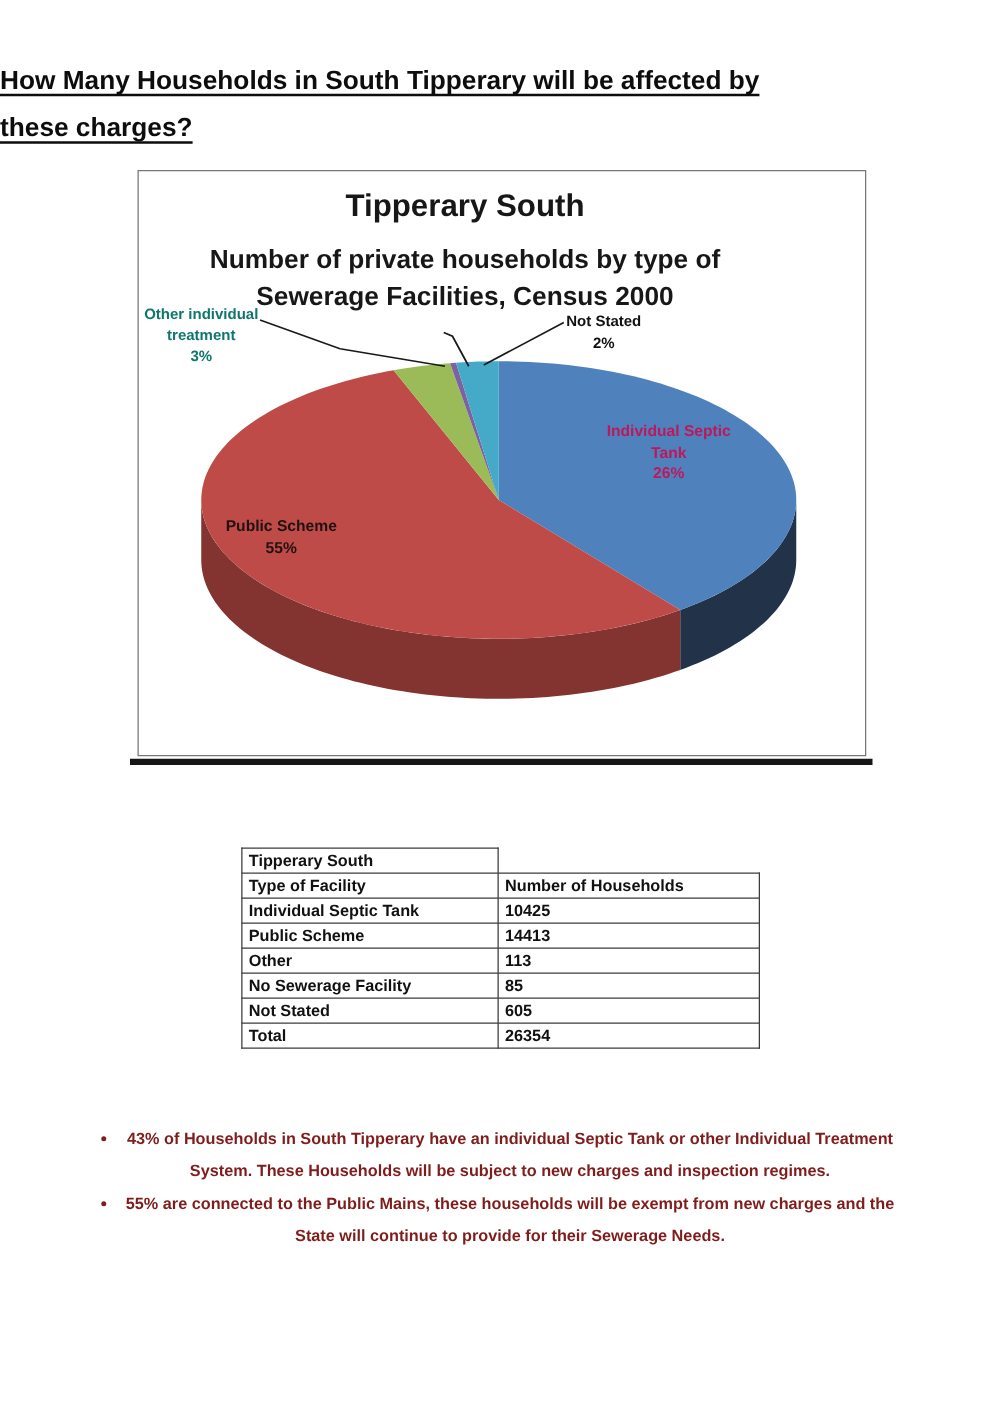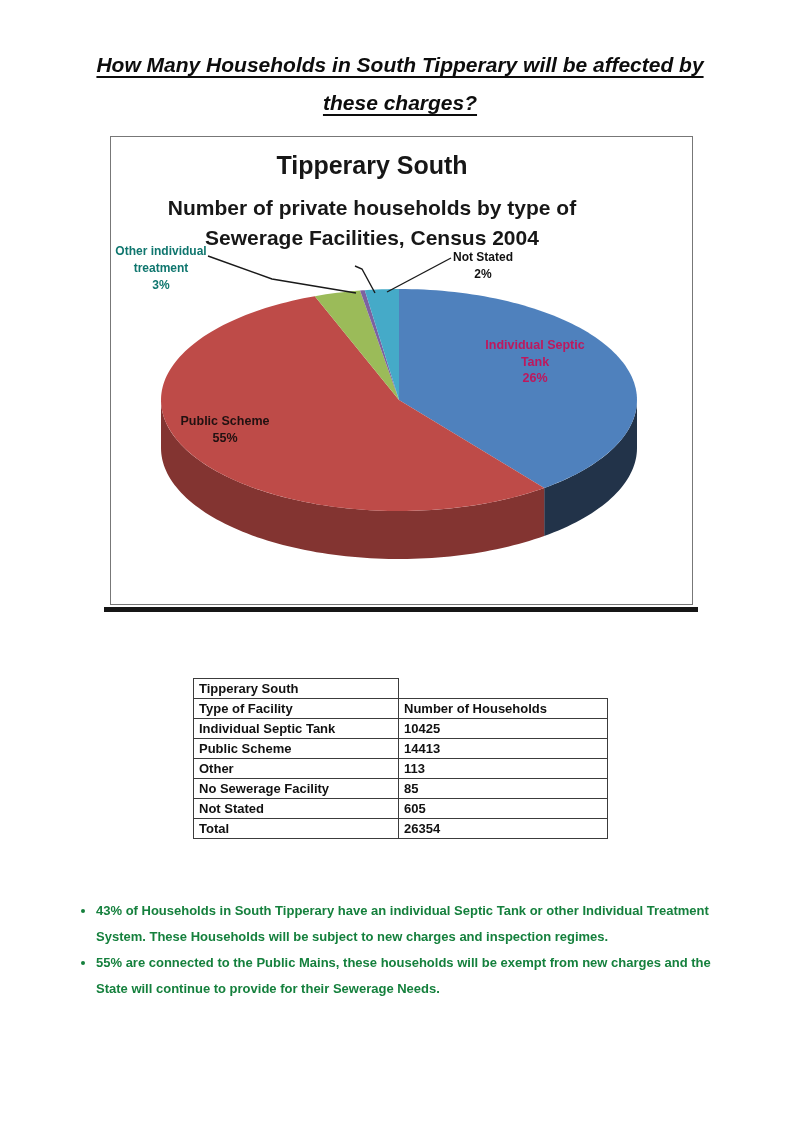--- a/index.html
+++ b/index.html
@@ -2,22 +2,22 @@
 <html><head>
 <meta charset="utf-8">
 <style>
   html,body{margin:0;padding:0;background:#ffffff;}
   .page{
     position:relative;width:800px;height:1132px;background:#ffffff;
     font-family:"Liberation Sans",sans-serif;font-weight:bold;color:#151515;
     overflow:hidden;
   }
   
-  .page-title{position:absolute;top:46px;left:0;width:800px;text-align:center;
-    font-size:21px;line-height:38px;color:#0d0d0d;font-style:italic;}
+  .page-title{position:absolute;top:46px;left:0;width:800px;
+    font-size:21px;line-height:38px;color:#0d0d0d;}
   .page-title .tline{text-decoration:underline;text-decoration-thickness:2px;text-underline-offset:4px;}
   
   .chart-box{position:absolute;left:110px;top:136px;width:581px;height:467px;
     border:1px solid #777777;background:#ffffff;}
   .chart-shadow-bar{position:absolute;left:104px;top:607px;width:594px;height:5px;background:#161616;}
   .chart-title{position:absolute;left:0;top:12px;width:522px;text-align:center;
     font-size:25px;line-height:32px;color:#171717;}
   .chart-subtitle{position:absolute;left:0;width:522px;text-align:center;
     font-size:21px;line-height:26px;color:#171717;}
   .sub1{top:58px;} .sub2{top:88px;}
@@ -30,36 +30,36 @@
   .lbl-notstated{left:312px;top:112px;width:120px;font-size:12px;line-height:17px;color:#111111;}
   
   .data-table{position:absolute;left:193px;top:678px;width:414px;border-collapse:collapse;
     table-layout:fixed;font-size:13px;color:#111111;}
   .data-table td{border:1.5px solid #3c3c3c;padding:1px 5px;height:17px;
     font-weight:bold;vertical-align:middle;word-wrap:break-word;}
   .data-table td.ghost{border:none;}
   
   .bullets{position:absolute;left:76px;top:898px;width:624px;margin:0;padding:0 0 0 20px;
     list-style:disc;}
-  .bullets li{font-size:13px;line-height:26px;color:#15803d;margin:0;padding:0;}
+  .bullets li{font-size:13px;line-height:26px;color:#7f1d1d;margin:0;padding:0;text-align:center;}
 </style>
 </head>
 <body>
 
 <div class="page">
 
   <div class="page-title">
     <div class="tline">How Many Households in South Tipperary will be affected by</div>
     <div class="tline">these charges?</div>
   </div>
 
   <div class="chart-box">
     <div class="chart-title">Tipperary South</div>
     <div class="chart-subtitle sub1">Number of private households by type of</div>
-    <div class="chart-subtitle sub2">Sewerage Facilities, Census 2004</div>
+    <div class="chart-subtitle sub2">Sewerage Facilities, Census 2000</div>
 
     <svg id="pie-svg" class="pie-svg" width="581" height="467" viewBox="0 0 581 467">
       <g id="pie-walls">
           <polygon points="526.00,263.00 525.92,265.90 525.67,268.80 525.27,271.69 524.70,274.58 523.97,277.46 523.08,280.33 522.03,283.19 520.82,286.04 519.45,288.87 517.92,291.68 516.23,294.47 514.39,297.24 512.40,299.99 510.25,302.71 507.95,305.41 505.50,308.07 502.90,310.71 500.15,313.31 497.26,315.88 494.22,318.41 491.05,320.91 487.74,323.36 484.29,325.77 480.70,328.14 476.99,330.47 473.14,332.75 469.17,334.98 465.07,337.17 460.86,339.30 456.52,341.38 452.08,343.41 447.51,345.38 442.84,347.29 438.07,349.15 433.19,350.95 433.19,398.95 438.07,397.15 442.84,395.29 447.51,393.38 452.08,391.41 456.52,389.38 460.86,387.30 465.07,385.17 469.17,382.98 473.14,380.75 476.99,378.47 480.70,376.14 484.29,373.77 487.74,371.36 491.05,368.91 494.22,366.41 497.26,363.88 500.15,361.31 502.90,358.71 505.50,356.07 507.95,353.41 510.25,350.71 512.40,347.99 514.39,345.24 516.23,342.47 517.92,339.68 519.45,336.87 520.82,334.04 522.03,331.19 523.08,328.33 523.97,325.46 524.70,322.58 525.27,319.69 525.67,316.80 525.92,313.90 526.00,311.00" fill="#223349"></polygon>
           <polygon points="433.19,350.95 428.26,352.68 423.23,354.34 418.12,355.94 412.91,357.48 407.63,358.96 402.26,360.37 396.82,361.72 391.30,363.00 385.71,364.21 380.06,365.36 374.35,366.44 368.58,367.44 362.75,368.38 356.88,369.25 350.95,370.05 344.99,370.77 338.99,371.42 332.95,372.00 326.89,372.51 320.79,372.94 314.68,373.30 308.55,373.59 302.40,373.80 296.25,373.93 290.08,374.00 283.92,373.98 277.76,373.90 271.61,373.74 265.47,373.50 259.34,373.19 253.23,372.81 247.15,372.35 241.09,371.82 235.07,371.22 229.08,370.54 223.12,369.80 217.22,368.98 211.36,368.09 205.55,367.13 199.80,366.10 194.10,365.00 188.47,363.83 182.91,362.59 177.41,361.29 171.99,359.92 166.65,358.49 161.39,356.99 156.22,355.43 151.13,353.81 146.13,352.13 141.23,350.38 136.43,348.58 131.73,346.72 127.14,344.81 122.65,342.84 118.27,340.81 114.01,338.74 109.86,336.61 105.84,334.44 101.93,332.21 98.15,329.94 94.50,327.63 90.98,325.27 87.59,322.87 84.33,320.43 81.21,317.95 78.23,315.43 75.39,312.88 72.69,310.30 70.14,307.68 67.73,305.04 65.47,302.36 63.36,299.66 61.40,296.94 59.59,294.19 57.93,291.42 56.43,288.63 55.09,285.83 53.90,283.01 52.87,280.18 51.99,277.33 51.28,274.48 50.72,271.61 50.32,268.75 50.08,265.87 50.00,263.00 50.00,311.00 50.08,313.87 50.32,316.75 50.72,319.61 51.28,322.48 51.99,325.33 52.87,328.18 53.90,331.01 55.09,333.83 56.43,336.63 57.93,339.42 59.59,342.19 61.40,344.94 63.36,347.66 65.47,350.36 67.73,353.04 70.14,355.68 72.69,358.30 75.39,360.88 78.23,363.43 81.21,365.95 84.33,368.43 87.59,370.87 90.98,373.27 94.50,375.63 98.15,377.94 101.93,380.21 105.84,382.44 109.86,384.61 114.01,386.74 118.27,388.81 122.65,390.84 127.14,392.81 131.73,394.72 136.43,396.58 141.23,398.38 146.13,400.13 151.13,401.81 156.22,403.43 161.39,404.99 166.65,406.49 171.99,407.92 177.41,409.29 182.91,410.59 188.47,411.83 194.10,413.00 199.80,414.10 205.55,415.13 211.36,416.09 217.22,416.98 223.12,417.80 229.08,418.54 235.07,419.22 241.09,419.82 247.15,420.35 253.23,420.81 259.34,421.19 265.47,421.50 271.61,421.74 277.76,421.90 283.92,421.98 290.08,422.00 296.25,421.93 302.40,421.80 308.55,421.59 314.68,421.30 320.79,420.94 326.89,420.51 332.95,420.00 338.99,419.42 344.99,418.77 350.95,418.05 356.88,417.25 362.75,416.38 368.58,415.44 374.35,414.44 380.06,413.36 385.71,412.21 391.30,411.00 396.82,409.72 402.26,408.37 407.63,406.96 412.91,405.48 418.12,403.94 423.23,402.34 428.26,400.68 433.19,398.95" fill="#833431"></polygon>
         </g>
       <g id="pie-tops">
           <polygon points="288,263 288.00,152.00 294.23,152.04 300.45,152.15 306.66,152.34 312.86,152.61 319.05,152.95 325.21,153.36 331.34,153.86 337.45,154.42 343.52,155.06 349.56,155.78 355.55,156.57 361.50,157.43 367.40,158.36 373.24,159.36 379.02,160.44 384.74,161.58 390.40,162.80 395.98,164.08 401.50,165.43 406.93,166.85 412.28,168.34 417.55,169.88 422.73,171.50 427.81,173.17 432.80,174.91 437.70,176.71 442.49,178.56 447.17,180.48 451.74,182.45 456.21,184.47 460.55,186.55 464.78,188.68 468.89,190.86 472.87,193.10 476.73,195.37 480.46,197.70 484.06,200.07 487.52,202.48 490.85,204.94 494.03,207.43 497.08,209.97 499.98,212.54 502.74,215.14 505.35,217.78 507.81,220.44 510.13,223.14 512.28,225.86 514.29,228.61 516.14,231.39 517.84,234.18 519.38,236.99 520.76,239.83 521.98,242.67 523.04,245.53 523.93,248.41 524.67,251.29 525.25,254.18 525.66,257.08 525.91,259.98 526.00,262.89 525.92,265.79 525.69,268.69 525.29,271.59 524.72,274.48 524.00,277.37 523.11,280.24 522.06,283.10 520.86,285.95 519.49,288.79 517.96,291.60 516.28,294.40 514.44,297.17 512.45,299.92 510.30,302.65 508.00,305.35 505.55,308.02 502.95,310.66 500.20,313.26 497.31,315.83 494.28,318.37 491.10,320.87 487.78,323.32 484.33,325.74 480.75,328.12 477.03,330.44 473.18,332.73 469.21,334.96 465.11,337.15 460.89,339.29 456.55,341.37 452.10,343.40 447.53,345.37 442.86,347.29 438.07,349.15 433.19,350.95" fill="#4F81BD"></polygon>
           <polygon points="288,263 433.19,350.95 428.23,352.69 423.18,354.36 418.04,355.97 412.80,357.51 407.49,359.00 402.09,360.42 396.61,361.77 391.06,363.05 385.44,364.27 379.76,365.42 374.01,366.50 368.21,367.51 362.35,368.45 356.44,369.31 350.48,370.11 344.48,370.83 338.44,371.48 332.37,372.05 326.27,372.56 320.14,372.98 313.99,373.34 307.83,373.61 301.65,373.82 295.46,373.95 289.26,374.00 283.07,373.98 276.88,373.88 270.69,373.71 264.52,373.46 258.36,373.14 252.23,372.74 246.11,372.27 240.03,371.72 233.98,371.10 227.96,370.41 221.99,369.64 216.06,368.81 210.18,367.90 204.35,366.92 198.58,365.87 192.87,364.75 187.22,363.56 181.64,362.30 176.14,360.98 170.71,359.58 165.36,358.13 160.09,356.61 154.91,355.02 149.82,353.37 144.82,351.67 139.92,349.90 135.12,348.07 130.42,346.19 125.83,344.25 121.35,342.25 116.99,340.20 112.74,338.10 108.61,335.94 104.60,333.74 100.71,331.49 96.95,329.19 93.32,326.85 89.82,324.47 86.46,322.04 83.23,319.57 80.14,317.07 77.20,314.53 74.39,311.95 71.73,309.34 69.22,306.70 66.86,304.03 64.64,301.33 62.58,298.61 60.67,295.86 58.91,293.09 57.31,290.30 55.86,287.49 54.57,284.66 53.45,281.82 52.47,278.96 51.66,276.10 51.01,273.23 50.52,270.35 50.19,267.46 50.02,264.57 50.02,261.68 50.17,258.79 50.49,255.91 50.96,253.03 51.60,250.15 52.40,247.29 53.35,244.43 54.47,241.59 55.74,238.76 57.17,235.95 58.76,233.16 60.51,230.39 62.40,227.63 64.45,224.91 66.65,222.21 69.01,219.53 71.51,216.89 74.15,214.28 76.95,211.70 79.88,209.15 82.96,206.64 86.17,204.17 89.52,201.74 93.01,199.36 96.63,197.01 100.37,194.71 104.25,192.45 108.25,190.25 112.37,188.09 116.61,185.98 120.97,183.93 125.44,181.93 130.02,179.98 134.70,178.09 139.49,176.26 144.38,174.49 149.37,172.77 154.46,171.12 159.63,169.53 164.89,168.00 170.23,166.54 175.66,165.14 181.15,163.81 186.73,162.55 192.37,161.36 198.07,160.23 203.84,159.17" fill="#BE4B48"></polygon>
           <polygon points="288,263 203.84,159.17 209.34,158.24 214.90,157.37 220.49,156.56 226.13,155.82 231.81,155.14 237.52,154.53 243.26,153.98 249.02,153.50" fill="#9BBB59"></polygon>

